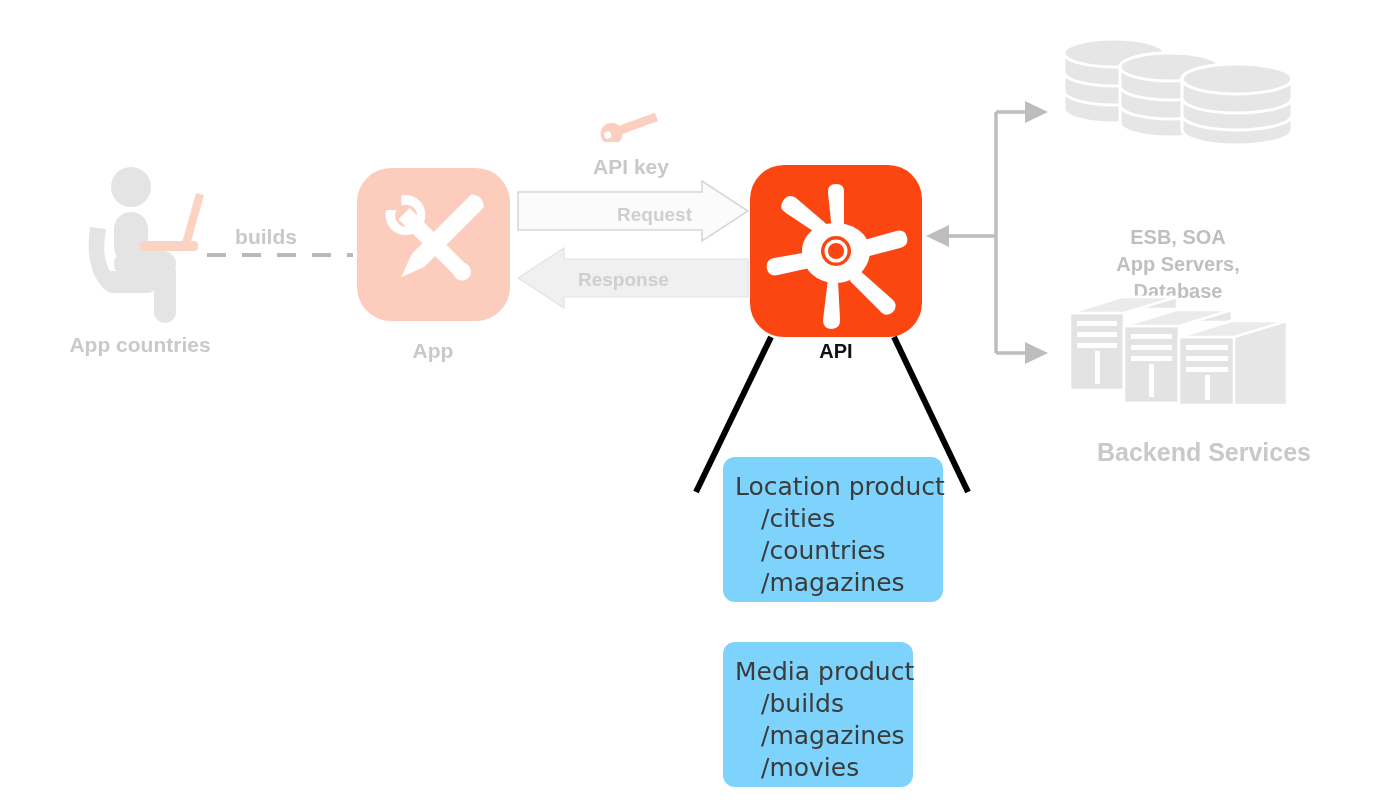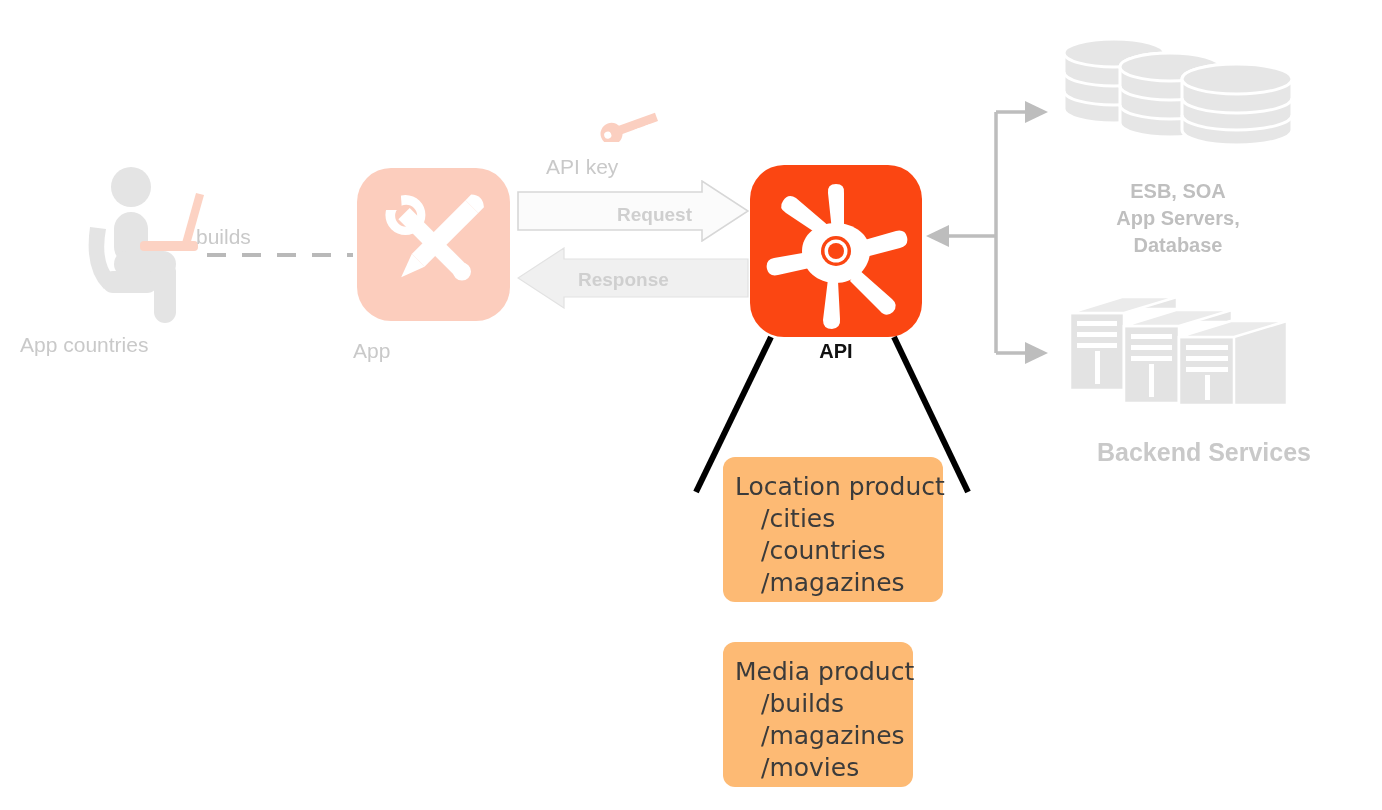--- a/index.html
+++ b/index.html
@@ -16,24 +16,24 @@
     height: 810px;
     background: #ffffff;
     overflow: hidden;
   }
   .abs { position: absolute; }
 
   
   .label-gray {
     color: #c9c9c9;
     font-family: "Liberation Sans", sans-serif;
-    font-weight: normal;
+    font-weight: bold;
     font-size: 21px;
     white-space: nowrap;
-    text-align: left;
+    text-align: center;
   }
   .label-gray-md {
     color: #bfbfbf;
     font-family: "Liberation Sans", sans-serif;
     font-weight: bold;
     font-size: 20px;
     white-space: nowrap;
     text-align: center;
   }
   .label-arrow {
@@ -55,21 +55,21 @@
     color: #c9c9c9;
     font-family: "Liberation Sans", sans-serif;
     font-weight: bold;
     font-size: 25px;
     white-space: nowrap;
     text-align: center;
   }
 
   
   .product-box {
-    background: #fdba74;
+    background: #7dd3fc;
     border-radius: 12px;
     padding: 14px 18px 16px 12px;
     box-sizing: border-box;
   }
   .product-title {
     color: #3b3b3b;
     font-family: "DejaVu Sans", sans-serif;
     font-size: 25px;
     line-height: 32px;
     white-space: nowrap;
@@ -241,21 +241,21 @@
 
         <path d="M124 44 a55 15 0 0 1 110 0 L234 95 a55 15 0 0 1 -110 0 z"></path>
         <ellipse cx="179" cy="44" rx="55" ry="15"></ellipse>
         <path d="M124 63 a55 15 0 0 0 110 0" fill="none"></path>
         <path d="M124 80 a55 15 0 0 0 110 0" fill="none"></path>
       </g>
     </svg>
   </div>
 
   <div class="abs" style="left:1058px; top:178px; width:240px;">
-    <div class="label-gray-md" style="line-height:27px;">ESB, SOA</div>
+    <div class="label-gray-md" style="line-height:27px;margin-top:46px;">ESB, SOA</div>
     <div class="label-gray-md" style="line-height:27px;">App Servers,</div>
     <div class="label-gray-md" style="line-height:27px;">Database</div>
   </div>
 
   <div class="abs" style="left:1062px; top:293px; width:230px; height:122px;">
     <svg width="230" height="122" viewBox="0 0 230 122" xmlns="http://www.w3.org/2000/svg">
       <g stroke="#ffffff" stroke-width="2.5">
 
         <polygon points="8,20 60,4 115,4 115,16 62,16 62,97 8,97" fill="#e6e6e6"></polygon>
         <polygon points="8,20 62,20 62,97 8,97" fill="#e3e3e3"></polygon>

